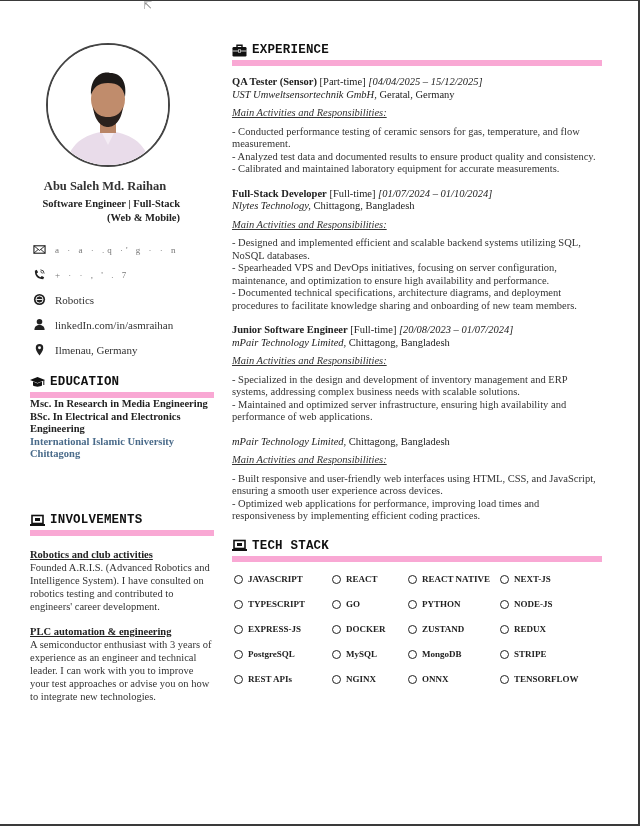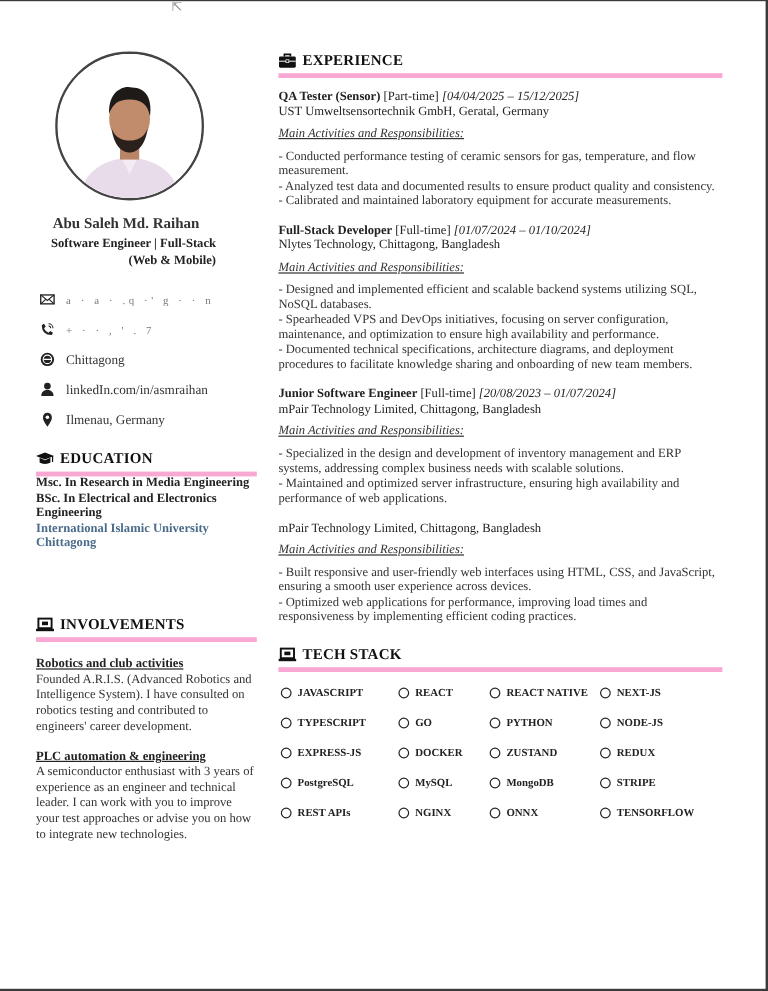--- a/index.html
+++ b/index.html
@@ -26,39 +26,39 @@
   .role { position: absolute; left: 0; top: 154px; width: 150px; text-align: right; font-weight: bold; font-size: 10.5px; line-height: 14px; color: #222; }
 
   .contacts { position: absolute; left: 2px; top: 194px; width: 182px; }
   .contact { display: flex; align-items: center; height: 25px; font-size: 11px; color: #333; }
   .contact .ic { width: 14px; height: 14px; margin-right: 9px; display: flex; align-items: center; justify-content: center; }
   .contact .ic svg { width: 13px; height: 13px; }
   .blur { letter-spacing: 3px; color: #777; font-size: 9px; filter: blur(0.4px); }
 
   .sec-head {
     display: flex; align-items: center; font-weight: bold; font-size: 12.5px; color: #111;
-    border-bottom: 4px solid #f9a8d4; padding-bottom: 3px; letter-spacing: 0.2px;
+    border-bottom: 6px solid #f9a8d4; padding-bottom: 3px; letter-spacing: 0.2px; font-family: Liberation Mono, monospace;
   }
   .sec-head .ic { width: 15px; height: 13px; margin-right: 5px; display: flex; align-items: center; }
   .sec-head .ic svg { width: 15px; height: 13px; }
 
   .edu { position: absolute; left: 0; top: 332px; width: 184px; }
   .edu-item { font-size: 10.5px; line-height: 12.5px; }
   .edu-item .deg { font-weight: bold; color: #222; }
   .edu-item .uni { font-weight: bold; color: #4a6b8a; }
 
   .inv { position: absolute; left: 0; top: 470px; width: 184px; }
   .inv-item { margin-top: 12px; font-size: 10.5px; line-height: 13px; color: #333; }
   .inv-item .t { font-weight: bold; text-decoration: underline; color: #222; }
 
   
   .right { position: absolute; left: 232px; top: 42px; width: 370px; }
   .job { margin-top: 10px; font-size: 10.5px; line-height: 12.5px; color: #222; }
   .job .title { font-weight: bold; }
-  .job .company { }
+  .job .company { font-style: italic; }
   .job .main-act { font-style: italic; text-decoration: underline; margin-top: 6px; color: #333; }
   .job .bullets { margin-top: 6px; color: #333; }
   .job .bullets div { margin: 0; }
 
   .tech { margin-top: 16px; }
   .tech-grid { display: grid; grid-template-columns: 98px 76px 92px 100px; row-gap: 10px; margin-top: 10px; }
   .tech-item { display: flex; align-items: center; font-weight: bold; font-size: 9px; color: #222; height: 15px; }
   .radio { width: 9px; height: 9px; border: 1.4px solid #222; border-radius: 50%; margin-right: 5px; box-sizing: border-box; flex: none; margin-left: 2px; }
 </style>
 </head>
@@ -104,21 +104,21 @@
       <span class="blur">+ · · , ' . 7</span>
     </div>
     <div class="contact">
       <span class="ic">
         <svg viewBox="0 0 14 14">
             <circle cx="7" cy="7" r="6" fill="#222"></circle>
             <circle cx="7" cy="7" r="3.8" fill="none" stroke="#fff" stroke-width="1"></circle>
             <path d="M3.5 7 H10.5" stroke="#fff" stroke-width="1"></path>
           </svg>
       </span>
-      <span>Chittagong</span>
+      <span>Robotics</span>
     </div>
     <div class="contact">
       <span class="ic">
         <svg viewBox="0 0 14 14">
             <circle cx="7" cy="4" r="3" fill="#222"></circle>
             <path d="M1.5 13 C1.5 9 4 7.5 7 7.5 C10 7.5 12.5 9 12.5 13 Z" fill="#222"></path>
           </svg>
       </span>
       <span>linkedIn.com/in/asmraihan</span>
     </div>

